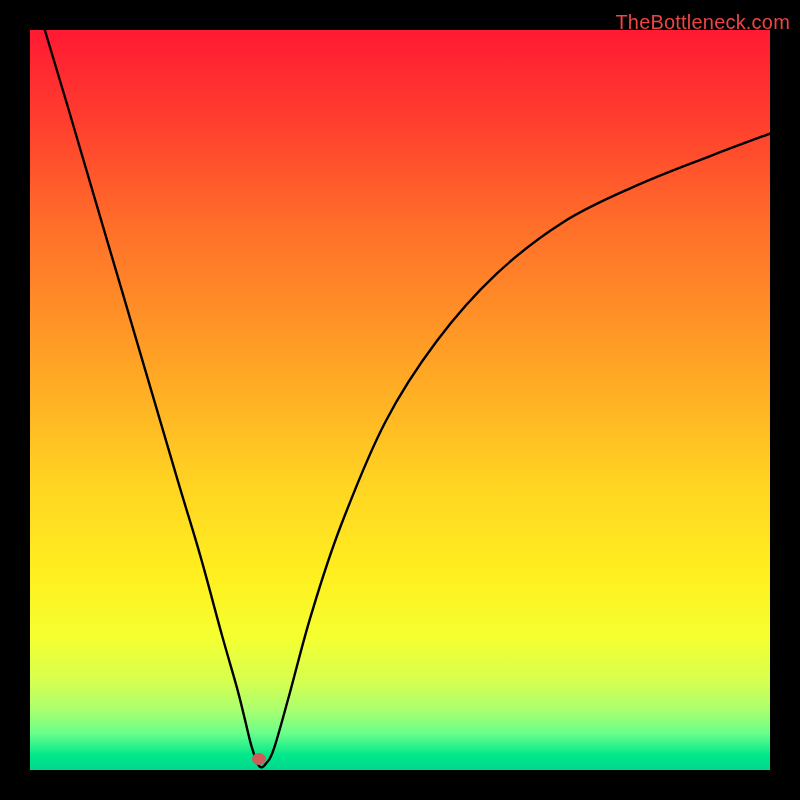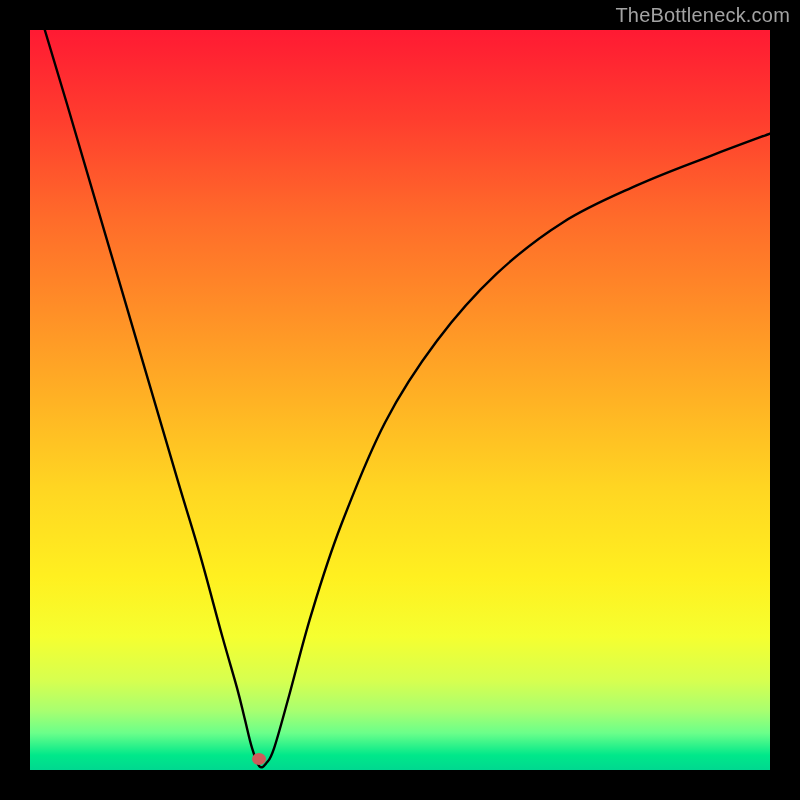--- a/index.html
+++ b/index.html
@@ -51,23 +51,23 @@
     position: absolute;
     width: 14px;
     height: 12px;
     border-radius: 50%;
     background: #cf5b5b;
     transform: translate(-50%, -50%);
     pointer-events: none;
   }
   .watermark {
     position: absolute;
-    top: 4px;
+    top: 11px;
     right: 10px;
-    color: #a3a3a3;
+    color: #ef4444;
     font-size: 20px;
     font-weight: 500;
     letter-spacing: 0.2px;
     user-select: none;
   }
 </style>
 </head>
 <body>
 
 <div class="frame">

